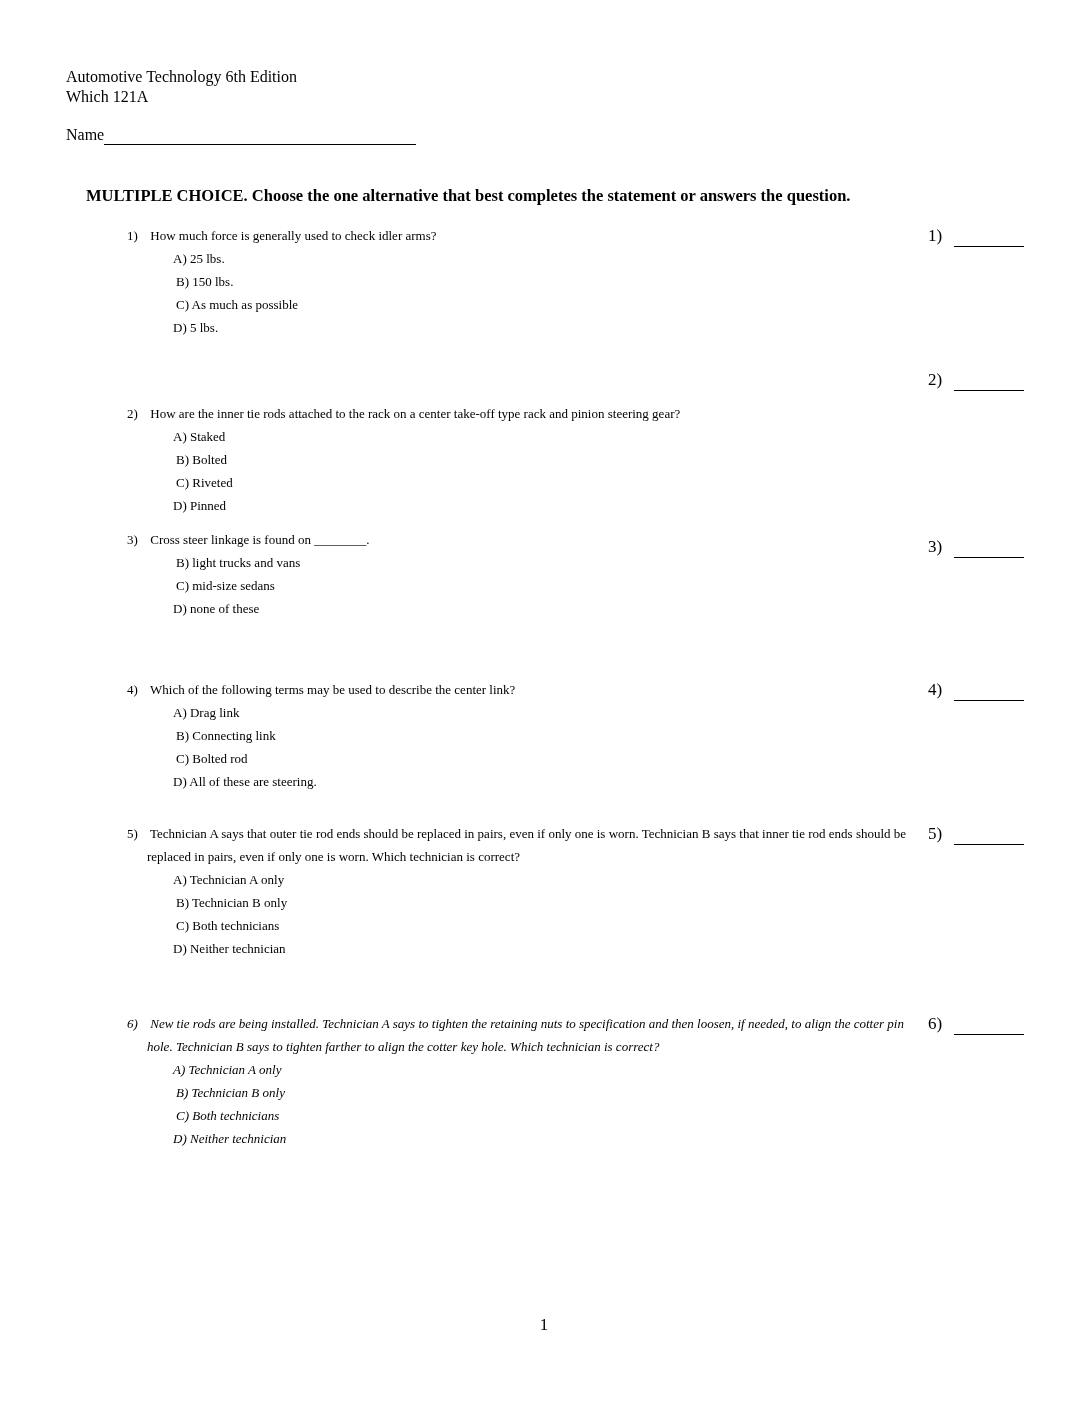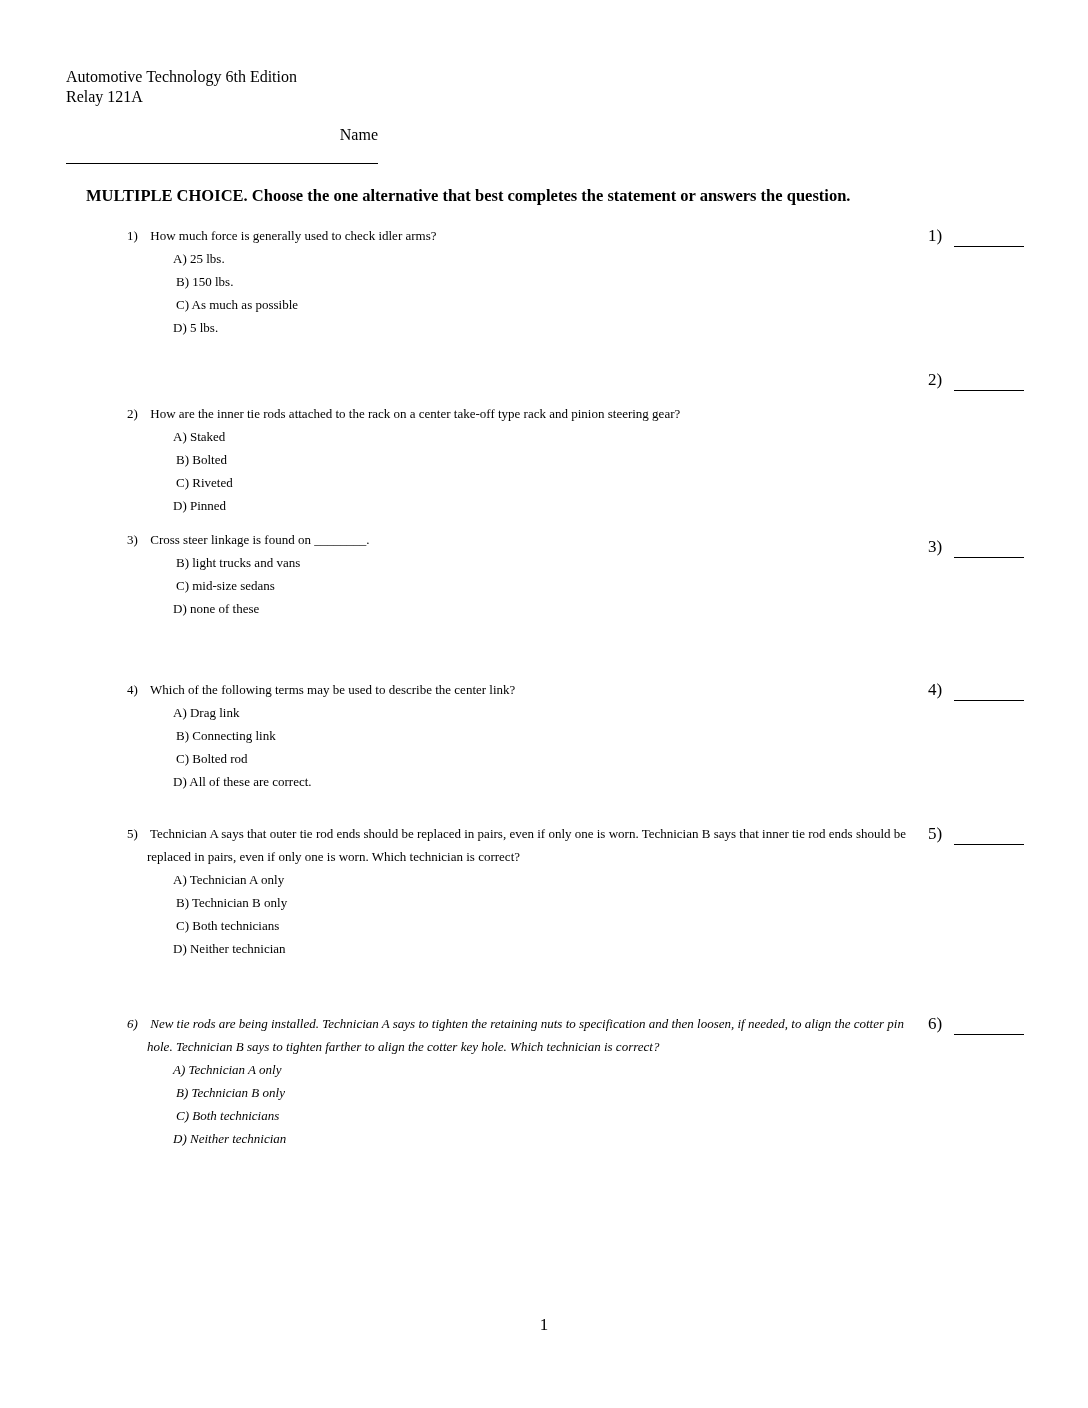--- a/index.html
+++ b/index.html
@@ -1,39 +1,39 @@
 <!DOCTYPE html>
 <html><head>
   <meta charset="utf-8">
   <style>
     html, body { margin: 0; padding: 0; background: #ffffff; }
     body { width: 1088px; height: 1408px; position: relative; overflow: hidden; color: #000; }
     .page { position: absolute; left: 0; top: 0; width: 1088px; height: 1408px; }
     .hdr { position: absolute; left: 66px; font-family: "Liberation Serif", serif; font-size: 16px; line-height: 20px; }
     .hdr-title { top: 67px; }
     .hdr-quiz { top: 87px; }
-    .name-row { position: absolute; left: 66px; top: 125px; font-family: "Liberation Serif", serif; font-size: 16px; line-height: 20px; display: flex; align-items: flex-end; flex-direction: column; }
+    .name-row { position: absolute; left: 66px; top: 125px; font-family: "Liberation Serif", serif; font-size: 16px; line-height: 20px; display: flex; align-items: flex-end; }
     .name-line { display: inline-block; width: 312px; border-bottom: 1.5px solid #000; height: 18px; margin-left: 0px; }
     .instructions { position: absolute; left: 66px; top: 185px; font-family: "Liberation Serif", serif; font-size: 16.5px; font-weight: bold; line-height: 22px; white-space: nowrap; margin-left: 20px; }
     .q { position: absolute; left: 127px; width: 790px; font-family: "Liberation Serif", serif; font-size: 13px; line-height: 23px; }
     .q-stem { padding-left: 20px; text-indent: -20px; }
     .q-num { display: inline-block; min-width: 20px; text-indent: 0; }
     .opt { padding-left: 46px; }
     .opt.indent1 { padding-left: 49px; }
     .ans { position: absolute; left: 928px; font-family: "Liberation Serif", serif; font-size: 17px; line-height: 23px; display: flex; align-items: flex-end; }
     .ans-line { display: inline-block; width: 70px; border-bottom: 1.5px solid #000; height: 16px; margin-left: 12px; }
     .page-num { position: absolute; left: 0; width: 1088px; top: 1315px; text-align: center; font-family: "Liberation Serif", serif; font-size: 17px; }
   </style>
 </head>
 <body>
 
 <div class="page">
 
   <div class="hdr hdr-title">Automotive Technology 6th Edition</div>
-  <div class="hdr hdr-quiz">Relay 121A</div>
+  <div class="hdr hdr-quiz">Which 121A</div>
 
   <div class="name-row">
     <span>Name</span>
     <span class="name-line"></span>
   </div>
 
   <div class="instructions">MULTIPLE CHOICE.  Choose the one alternative that best completes the statement or answers the question.</div>
 
   <div class="q" style="top:224px;">
     <div class="q-stem"><span class="q-num">1)</span> <span>How much force is generally used to check idler arms?</span></div>
@@ -68,21 +68,21 @@
   <div class="ans" style="top:535px;">
     <span>3)</span>
     <span class="ans-line"></span>
   </div>
 
   <div class="q" style="top:678px;">
     <div class="q-stem"><span class="q-num">4)</span> <span>Which of the following terms may be used to describe the center link?</span></div>
     <div class="opt">A) Drag link</div>
     <div class="opt indent1">B) Connecting link</div>
     <div class="opt indent1">C) Bolted rod</div>
-    <div class="opt">D) All of these are correct.</div>
+    <div class="opt">D) All of these are steering.</div>
   </div>
   <div class="ans" style="top:678px;">
     <span>4)</span>
     <span class="ans-line"></span>
   </div>
 
   <div class="q" style="top:822px;">
     <div class="q-stem"><span class="q-num">5)</span> <span>Technician A says that outer tie rod ends should be replaced in pairs, even if only one is worn. Technician B says that inner tie rod ends should be replaced in pairs, even if only one is worn. Which technician is correct?</span></div>
     <div class="opt">A) Technician A only</div>
     <div class="opt indent1">B) Technician B only</div>

